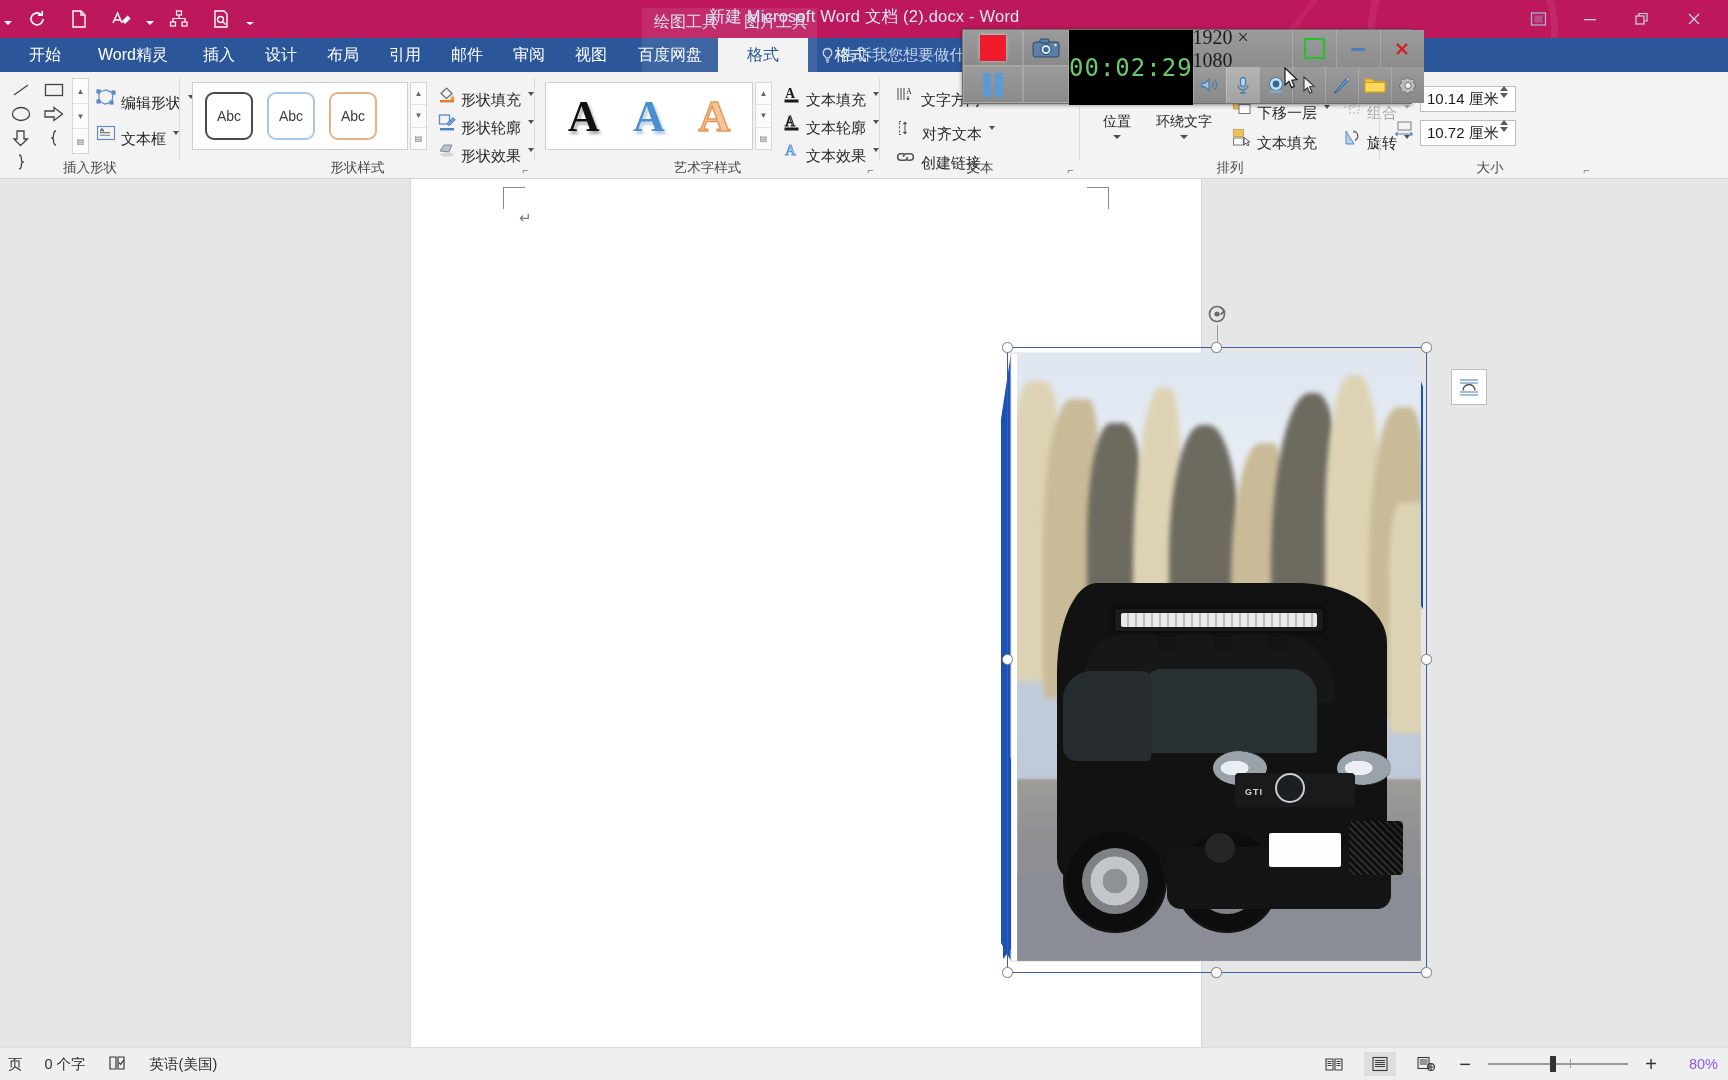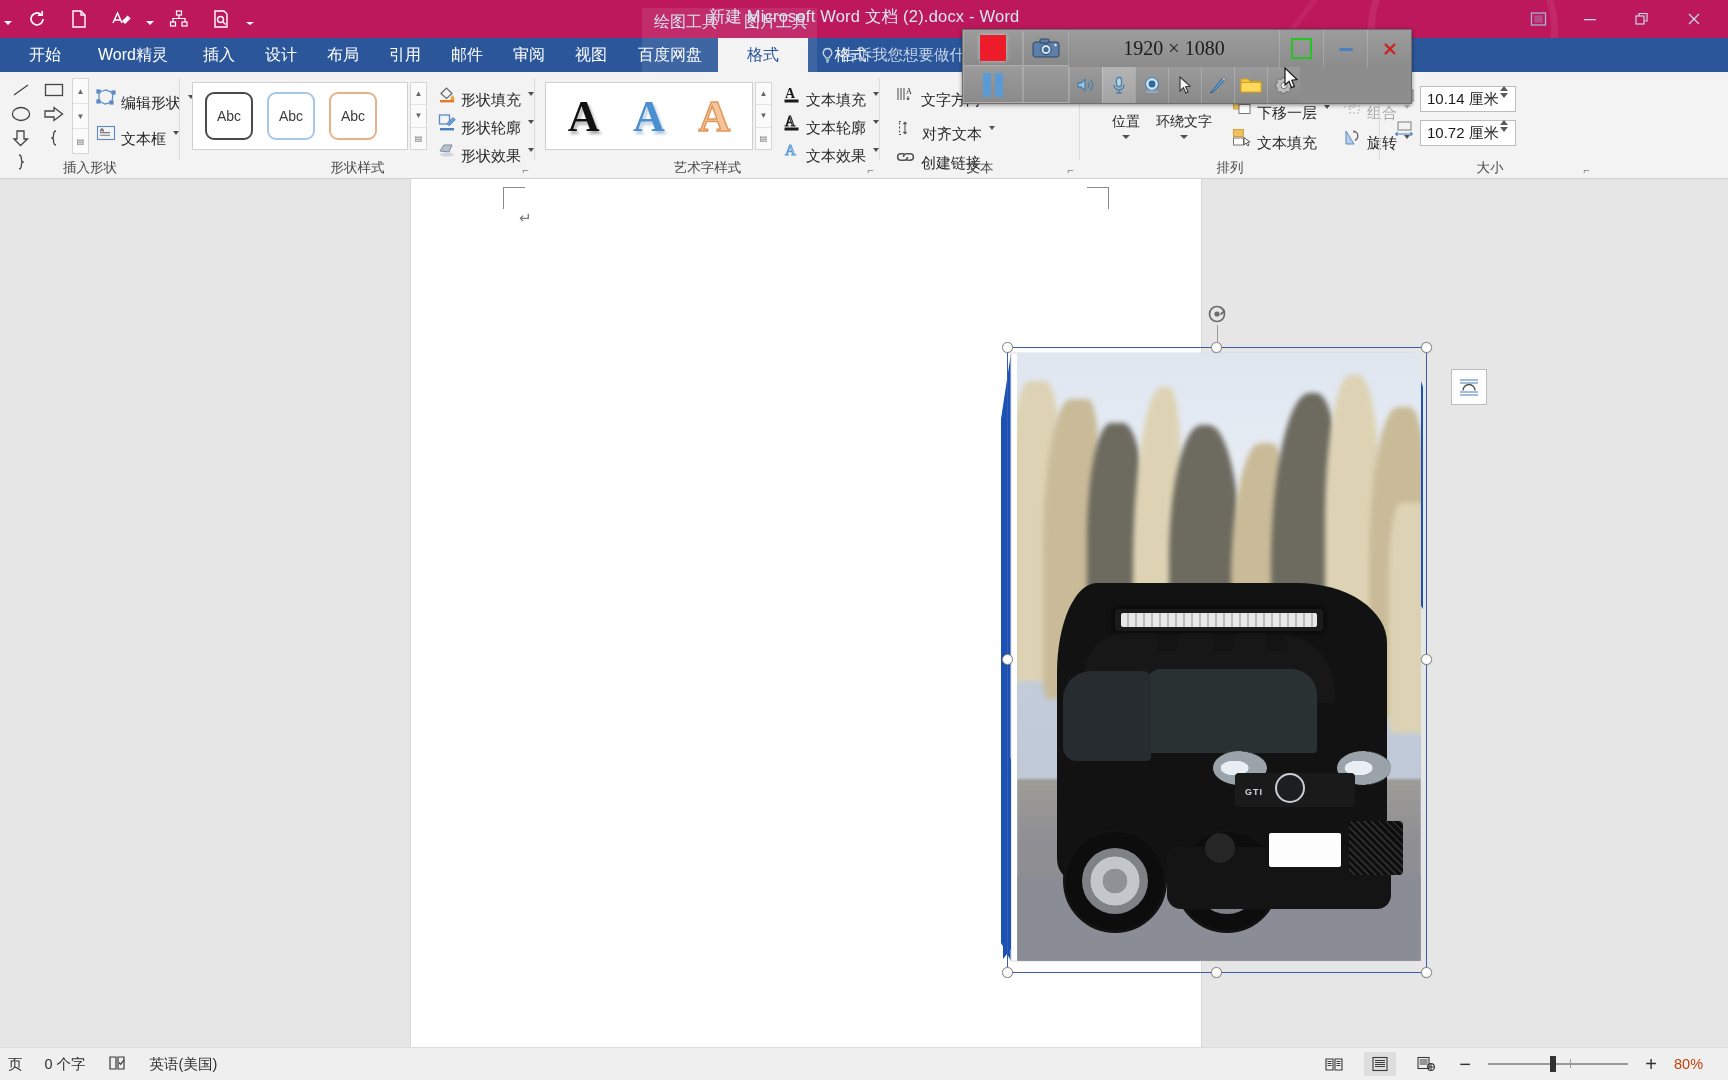--- a/index.html
+++ b/index.html
@@ -340,21 +340,21 @@
   .sb-right { margin-left: auto; display: flex; align-items: center; gap: 14px; padding-right: 10px; }
   .view-btn { width: 32px; height: 24px; display:flex; align-items:center; justify-content:center; }
   .view-btn.active { background: #dedede; }
   .zoom-slider {
     width: 140px; height: 2px; background: #9a9a9a; position: relative;
   }
   .zoom-thumb {
     position: absolute; left: 62px; top: -7px; width: 6px; height: 16px; background: #333;
   }
   .zoom-mid { position:absolute; left: 82px; top:-4px; width:1px; height:9px; background:#9a9a9a; }
-  .zoom-pct { font-size: 14.5px; color: #c2410c; width: 44px; }
+  .zoom-pct { font-size: 14.5px; color: #8b5cf6; width: 44px; text-align: right;}
 
   
   .recorder {
     position: absolute; left: 962px; top: 29px;
     width: 450px; height: 75px;
     background: #8d8d8d;
     border: 1px solid #6f6f6f;
     box-shadow: 0 1px 4px rgba(0,0,0,.45);
     display: flex;
   }
@@ -708,21 +708,21 @@
           <path d="M11.5 9a3.2 3.2 0 0 1-3.2 3.2H4.8a3.2 3.2 0 0 1 0-6.4h3.5"></path>
         </svg>
         <span class="lbl">创建链接</span>
       </div>
       <div class="rgroup-label">文本</div>
       <div class="dlg-launcher" style="right:6px;">⌐</div>
       <div class="rgroup-sep" style="right:0;"></div>
     </div>
 
     <div class="rgroup" style="left:1080px; width:300px;">
-      <div class="big-btn" style="position:absolute; left:17px; top:14px;">
+      <div class="big-btn" style="position:absolute; left:8px; top:14px;">
         <span class="bi">
           <svg width="30" height="24" viewBox="0 0 30 24" fill="none" stroke="#6b6b6b" stroke-width="1.1">
             <path d="M4 4h22M4 8h22M4 12h22M4 16h22"></path>
               <rect x="10" y="6" width="10" height="8" fill="#fff" stroke="#4a7fc1"></rect>
           </svg>
         </span>
         <span>位置</span>
         <span class="bcaret"></span>
       </div>
       <div class="big-btn" style="position:absolute; left:66px; top:14px; width:76px;">
@@ -942,20 +942,21 @@
           <rect x="2" y="6" width="26" height="15" rx="2.5" fill="#5b7fa8" stroke="#2d4662" stroke-width="1"></rect>
           <rect x="9" y="3" width="9" height="4" rx="1" fill="#5b7fa8" stroke="#2d4662" stroke-width="1"></rect>
           <circle cx="15" cy="13.5" r="5" fill="#dfe8f2" stroke="#2d4662" stroke-width="1"></circle>
           <circle cx="15" cy="13.5" r="2.6" fill="#3c6a9e"></circle>
           <circle cx="24.5" cy="9" r="1.2" fill="#e8edf3"></circle>
         </svg>
       </div>
       <div class="rec-cell rec-cam" style="height:38px"></div>
     </div>
 
+    <div class="rec-timer">00:02:29</div>
 
     <div class="rec-right">
       <div style="display:flex; height:37px;">
         <div class="rec-res" style="flex:1;">1920 × 1080</div>
         <div class="rec-win">
           <span class="green-box"></span>
         </div>
         <div class="rec-win">
           <svg width="18" height="16" viewBox="0 0 18 16">
             <rect x="2" y="7" width="14" height="3" rx="1.5" fill="#4a7fc1"></rect>

